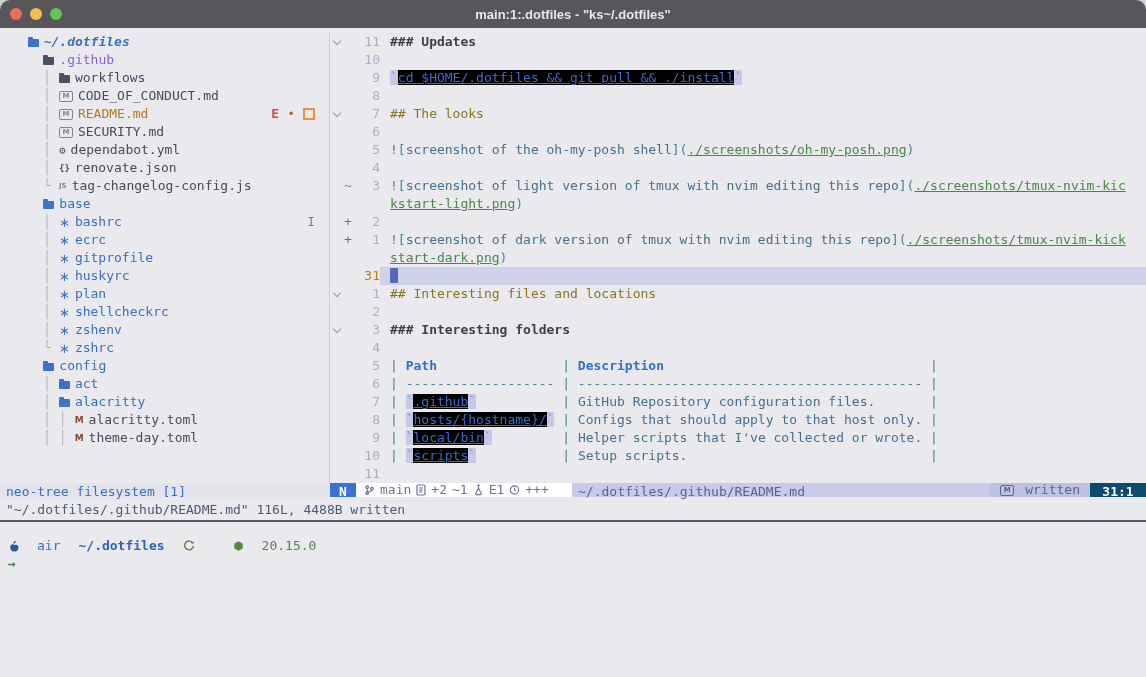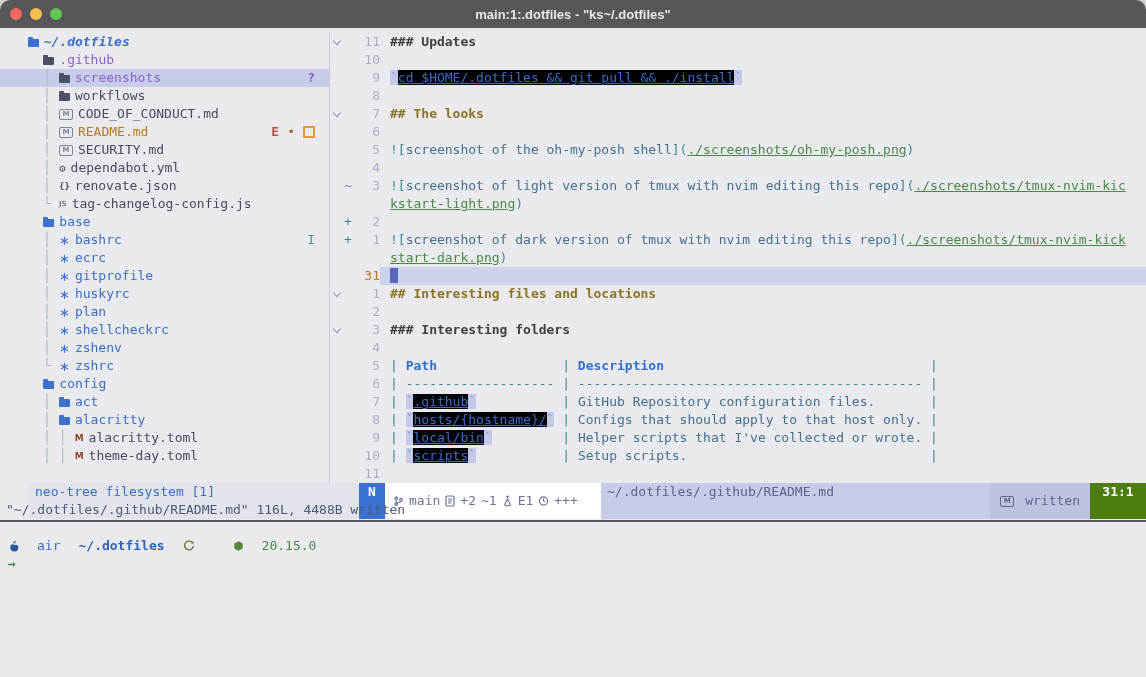--- a/index.html
+++ b/index.html
@@ -52,38 +52,38 @@
   .eline{height:18px;line-height:18px;display:flex;white-space:pre;}
   .efold{width:14px;text-align:center;flex:none;position:relative;}
   .chev{position:absolute;left:4px;top:5px;width:5px;height:5px;border-right:1.5px solid #8f98b4;border-bottom:1.5px solid #8f98b4;transform:rotate(45deg);}
   .esign{width:12px;flex:none;color:#7c88ac;}
   .esign.ad{color:#3e8896;}
   .elnum{width:24px;text-align:right;flex:none;color:#a9b0c6;}
   .elnum.cur{color:#c2790f;font-weight:400;}
   .etext{flex:1;padding-left:10px;}
   .eline.cline .etext{background:#cdd1ea;}
   .cursorblock{display:inline-block;width:8px;height:15px;background:#5868b8;vertical-align:middle;margin-top:-2px;}
-  .h2{color:#8a7420;font-weight:700;}
+  .h2{color:#8a7420;font-weight:400;}
   .h3{color:#404040;font-weight:700;}
   .t{color:#45708e;}
   .p{color:#3e8896;}
   .lk{color:#4a8848;text-decoration:underline;}
   .cd{color:#3b6cc8;background:#000000;text-decoration:underline;}
   .cdl{color:#7e94d8;background:#c5c9e8;}
   .th{color:#2f6fd0;font-weight:700;}
   
-  .statusline{position:absolute;top:483px;left:17px;right:0;height:36px;display:flex;line-height:18px;padding-left:12px;}
+  .statusline{position:absolute;top:483px;left:0;right:0;height:14px;display:flex;line-height:18px;}
   .sl-left{width:330px;flex:none;background:#e2e3eb;color:#3a6fc4;padding-left:6px;box-sizing:border-box;}
   .sl-mode{width:26px;flex:none;background:#3a72d4;color:#fff;font-weight:700;text-align:center;}
   .sl-git{width:216px;flex:none;background:#ffffff;color:#6b7398;display:flex;align-items:center;gap:5px;padding-left:8px;box-sizing:border-box;}
   .sl-git svg{flex:none;}
   .sl-path{flex:1;background:#c7cbe7;color:#5c6390;padding-left:6px;}
   .sl-ft{flex:none;background:#bcc2e0;color:#5c6390;display:flex;align-items:center;gap:6px;padding:0 10px;}
   .sl-ft .ic-md{color:#5c6390;}
-  .sl-pos{width:56px;flex:none;background:#4d7c0f;color:#fff;font-weight:700;text-align:center;}
+  .sl-pos{width:56px;flex:none;background:#0c4a6e;color:#fff;font-weight:700;text-align:center;}
   
   .cmdline{position:absolute;top:501px;left:6px;height:18px;line-height:18px;color:#4c5a78;white-space:pre;}
   .divider{position:absolute;top:520px;left:0;right:0;height:2px;background:#55555d;}
   .prompt1{position:absolute;top:537px;left:8px;height:18px;line-height:18px;display:flex;align-items:center;gap:18px;white-space:pre;}
   .pr-host{color:#3a6fc4;}
   .pr-path{color:#2f62b8;font-weight:700;}
   .pr-ver{color:#4e8848;}
   .prompt2{position:absolute;top:555px;left:8px;height:18px;line-height:18px;color:#4a8848;font-weight:700;}
   
   .tmuxbar{position:absolute;top:645px;left:0;right:0;height:20px;line-height:20px;background:#e0e2ea;display:flex;}
@@ -102,21 +102,20 @@
       <span class="light yellow"></span>
       <span class="light green"></span>
     </div>
     <div class="titletext">main:1:.dotfiles - "ks~/.dotfiles"</div>
   </div>
 
   <div class="vim">
     <div class="sidebar" id="tree">
         <div class="trow"><span class="tprefix">  </span><span class="ticon ic-folder" style="color: rgb(58, 114, 204);"></span><span class="tlabel lab-root">~/.dotfiles</span><span class="spacer"></span></div>
         <div class="trow"><span class="tprefix">    </span><span class="ticon ic-folder" style="color: rgb(74, 81, 100);"></span><span class="tlabel lab-purple">.github</span><span class="spacer"></span></div>
-        <div class="trow sel"><span class="tprefix">    │ </span><span class="ticon ic-folder" style="color: rgb(74, 81, 100);"></span><span class="tlabel lab-purple">screenshots</span><span class="spacer"></span><span class="badge b-q">?</span></div>
         <div class="trow"><span class="tprefix">    │ </span><span class="ticon ic-folder" style="color: rgb(74, 81, 100);"></span><span class="tlabel lab-plain">workflows</span><span class="spacer"></span></div>
         <div class="trow"><span class="tprefix">    │ </span><span class="ticon ic-md" style="color: rgb(125, 133, 152);"></span><span class="tlabel lab-plain">CODE_OF_CONDUCT.md</span><span class="spacer"></span></div>
         <div class="trow"><span class="tprefix">    │ </span><span class="ticon ic-md" style="color: rgb(125, 133, 152);"></span><span class="tlabel lab-orange">README.md</span><span class="spacer"></span><span class="badge b-e">E</span><span class="badge b-dot">•</span><span class="badge b-sq"></span></div>
         <div class="trow"><span class="tprefix">    │ </span><span class="ticon ic-md" style="color: rgb(125, 133, 152);"></span><span class="tlabel lab-plain">SECURITY.md</span><span class="spacer"></span></div>
         <div class="trow"><span class="tprefix">    │ </span><span class="ticon ic-gear" style="color: rgb(74, 81, 100);"></span><span class="tlabel lab-plain">dependabot.yml</span><span class="spacer"></span></div>
         <div class="trow"><span class="tprefix">    │ </span><span class="ticon ic-braces" style="color: rgb(74, 81, 100);"></span><span class="tlabel lab-plain">renovate.json</span><span class="spacer"></span></div>
         <div class="trow"><span class="tprefix">    └ </span><span class="ticon ic-js" style="color: rgb(125, 133, 152);"></span><span class="tlabel lab-plain">tag-changelog-config.js</span><span class="spacer"></span></div>
         <div class="trow"><span class="tprefix">    </span><span class="ticon ic-folder" style="color: rgb(58, 114, 204);"></span><span class="tlabel lab-blue">base</span><span class="spacer"></span></div>
         <div class="trow"><span class="tprefix">    │ </span><span class="ticon ic-star" style="color: rgb(58, 114, 204);"></span><span class="tlabel lab-blue">bashrc</span><span class="spacer"></span><span class="badge b-i">I</span></div>
         <div class="trow"><span class="tprefix">    │ </span><span class="ticon ic-star" style="color: rgb(58, 114, 204);"></span><span class="tlabel lab-blue">ecrc</span><span class="spacer"></span></div>

